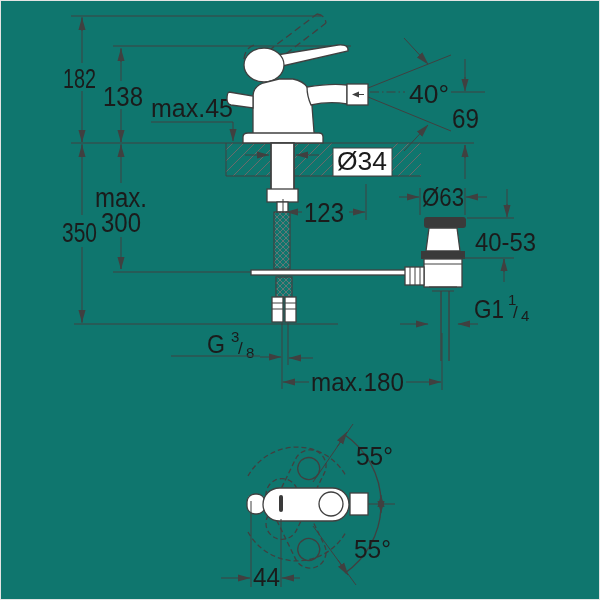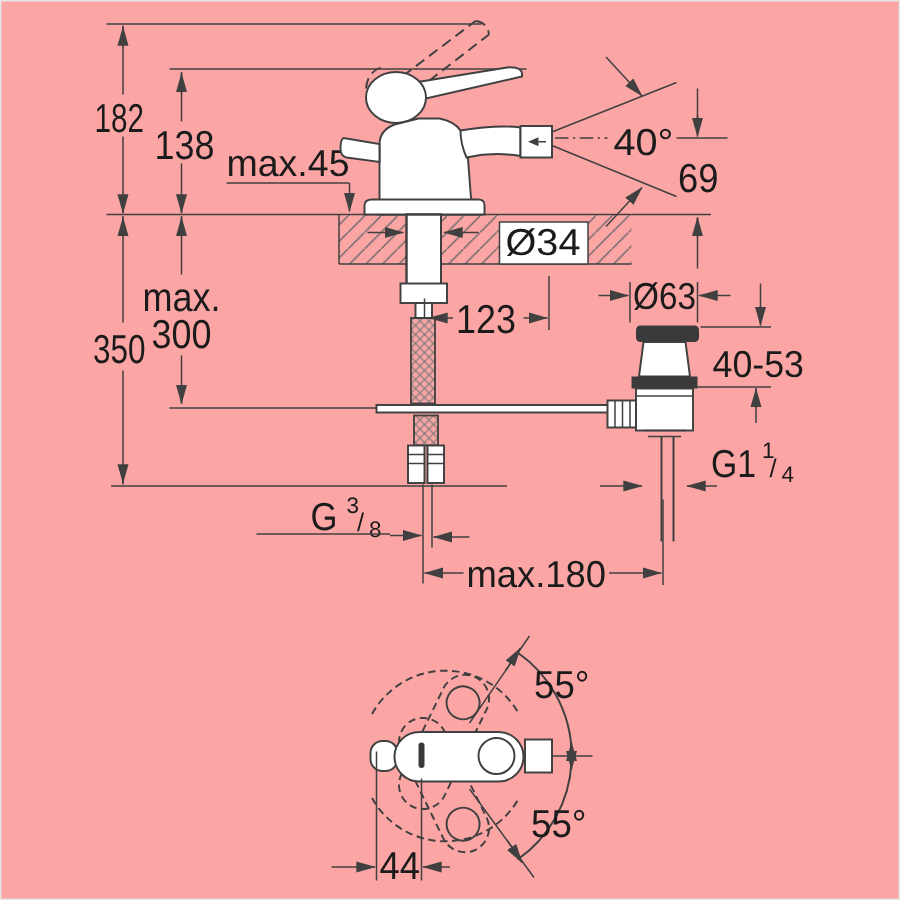--- a/index.html
+++ b/index.html
@@ -1,16 +1,16 @@
 <!DOCTYPE html>
 <html><head>
 <meta charset="utf-8">
 <style>
   html,body{margin:0;padding:0;background:#fff;}
-  #stage{width:600px;height:600px;background:#fca5a5;border:1px solid #e4e4e4;box-sizing:border-box;position:relative;font-family:"Liberation Sans",sans-serif;}
+  #stage{width:600px;height:600px;background:#0f766e;border:1px solid #e4e4e4;box-sizing:border-box;position:relative;font-family:"Liberation Sans",sans-serif;}
   svg{display:block;}
   .dim{stroke:#404040;stroke-width:1;fill:none;}
   .out{stroke:#404040;stroke-width:1.3;fill:#ffffff;}
   .nf{stroke:#404040;stroke-width:1.3;fill:none;}
   .thin{stroke:#404040;stroke-width:1;fill:none;}
   .dk{fill:#3a3a3a;stroke:none;}
   .dash{stroke-dasharray:7 4;}
   .dashs{stroke-dasharray:5 3;}
   text{fill:#1b1b1b;font-family:"Liberation Sans",sans-serif;}
 </style>

